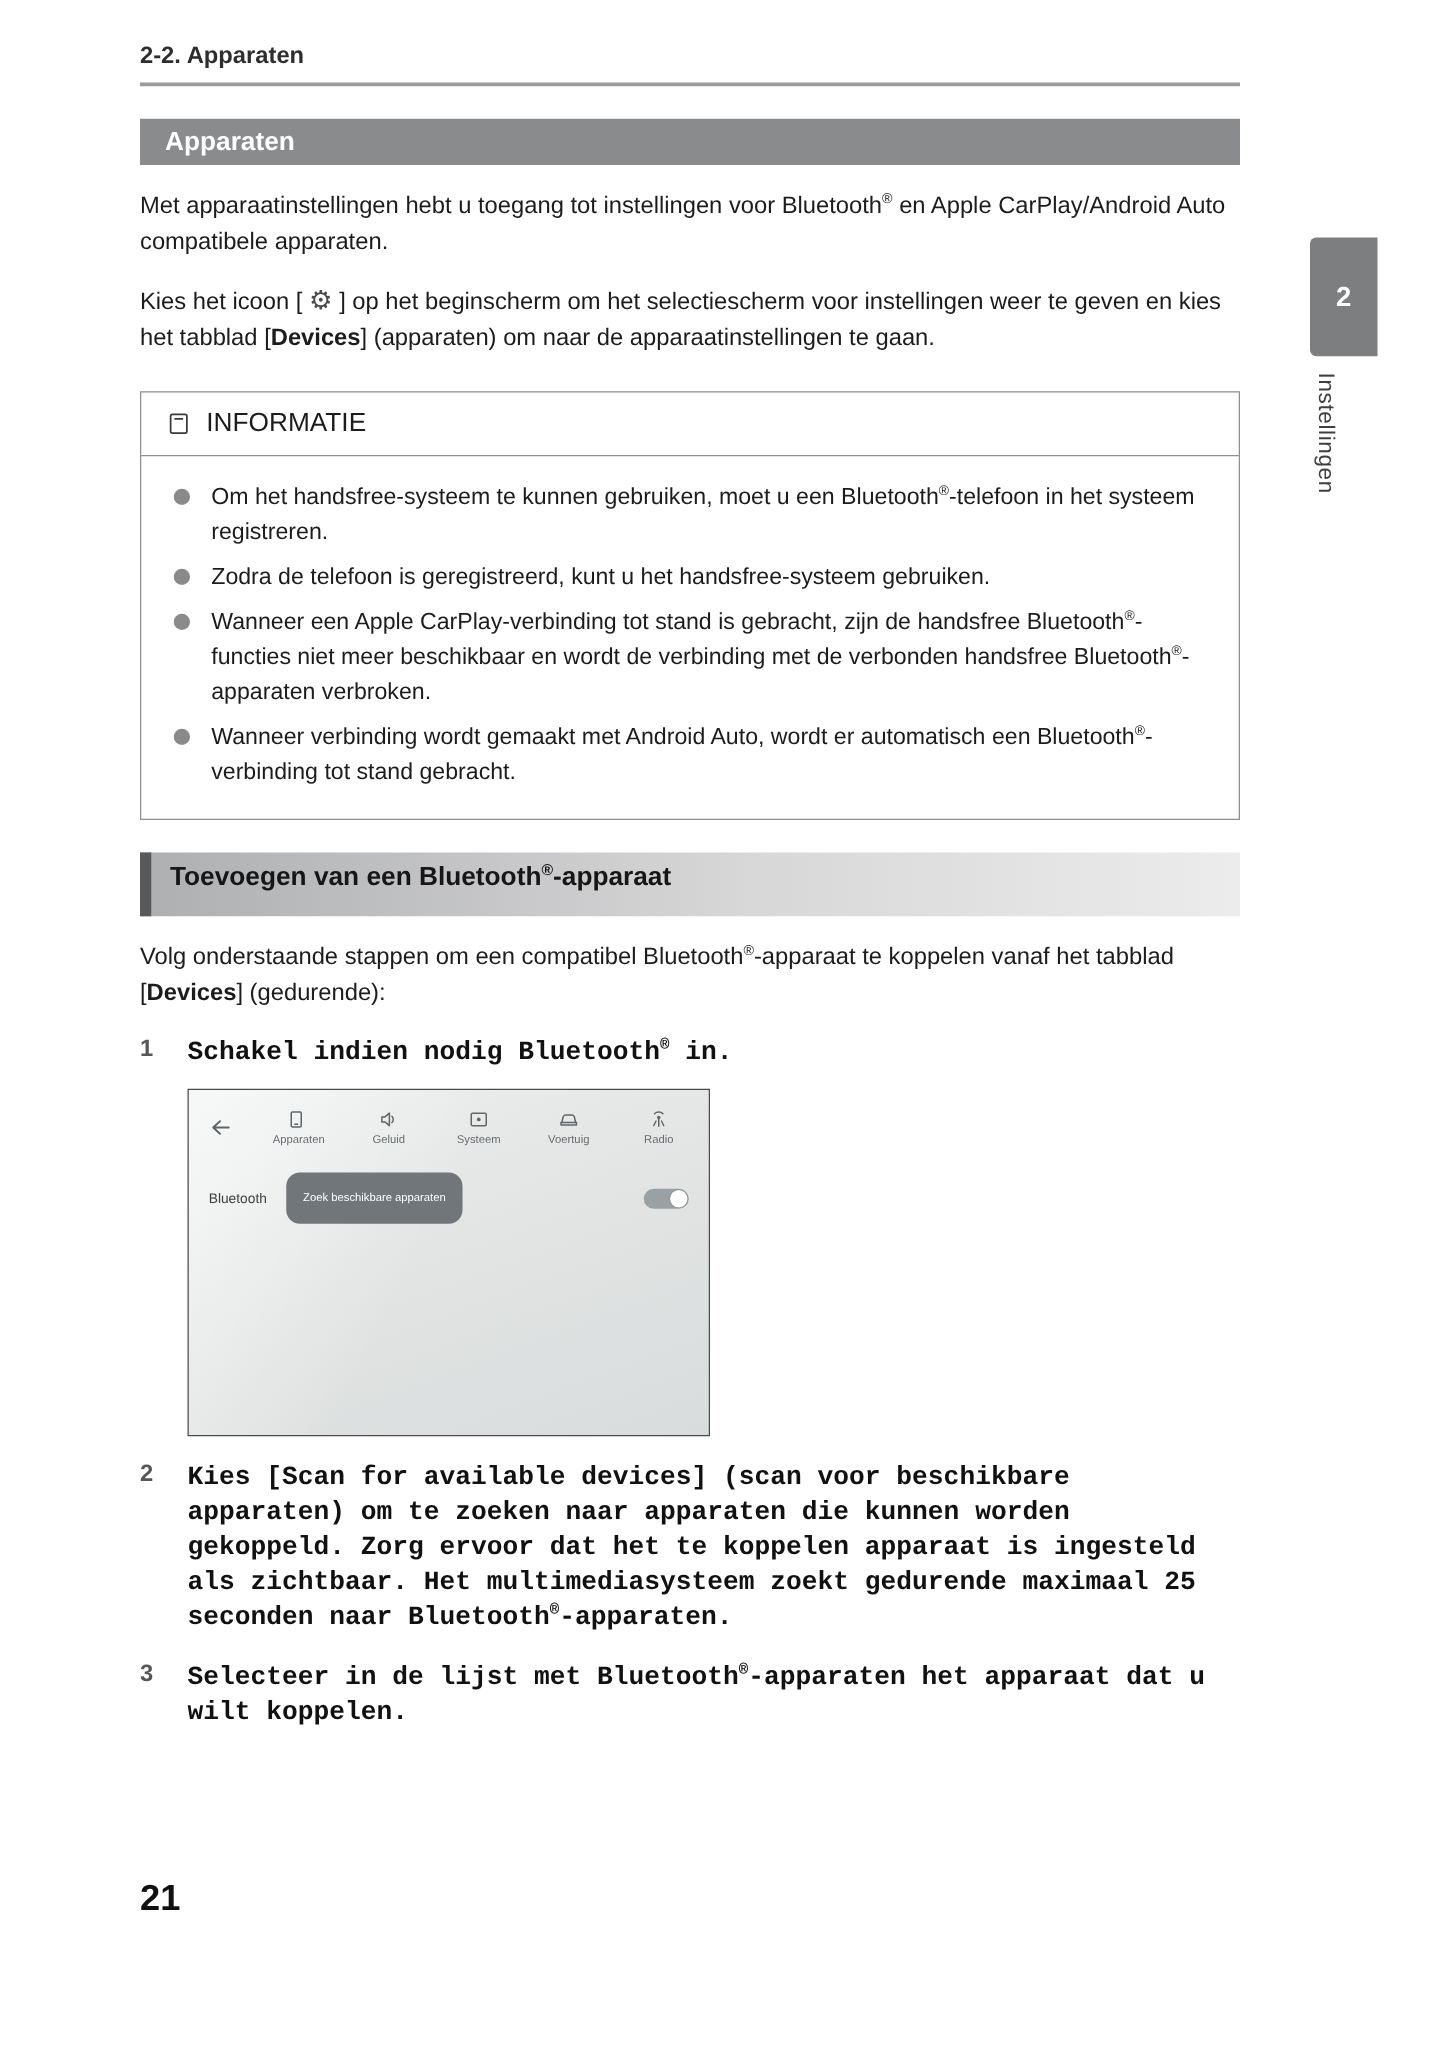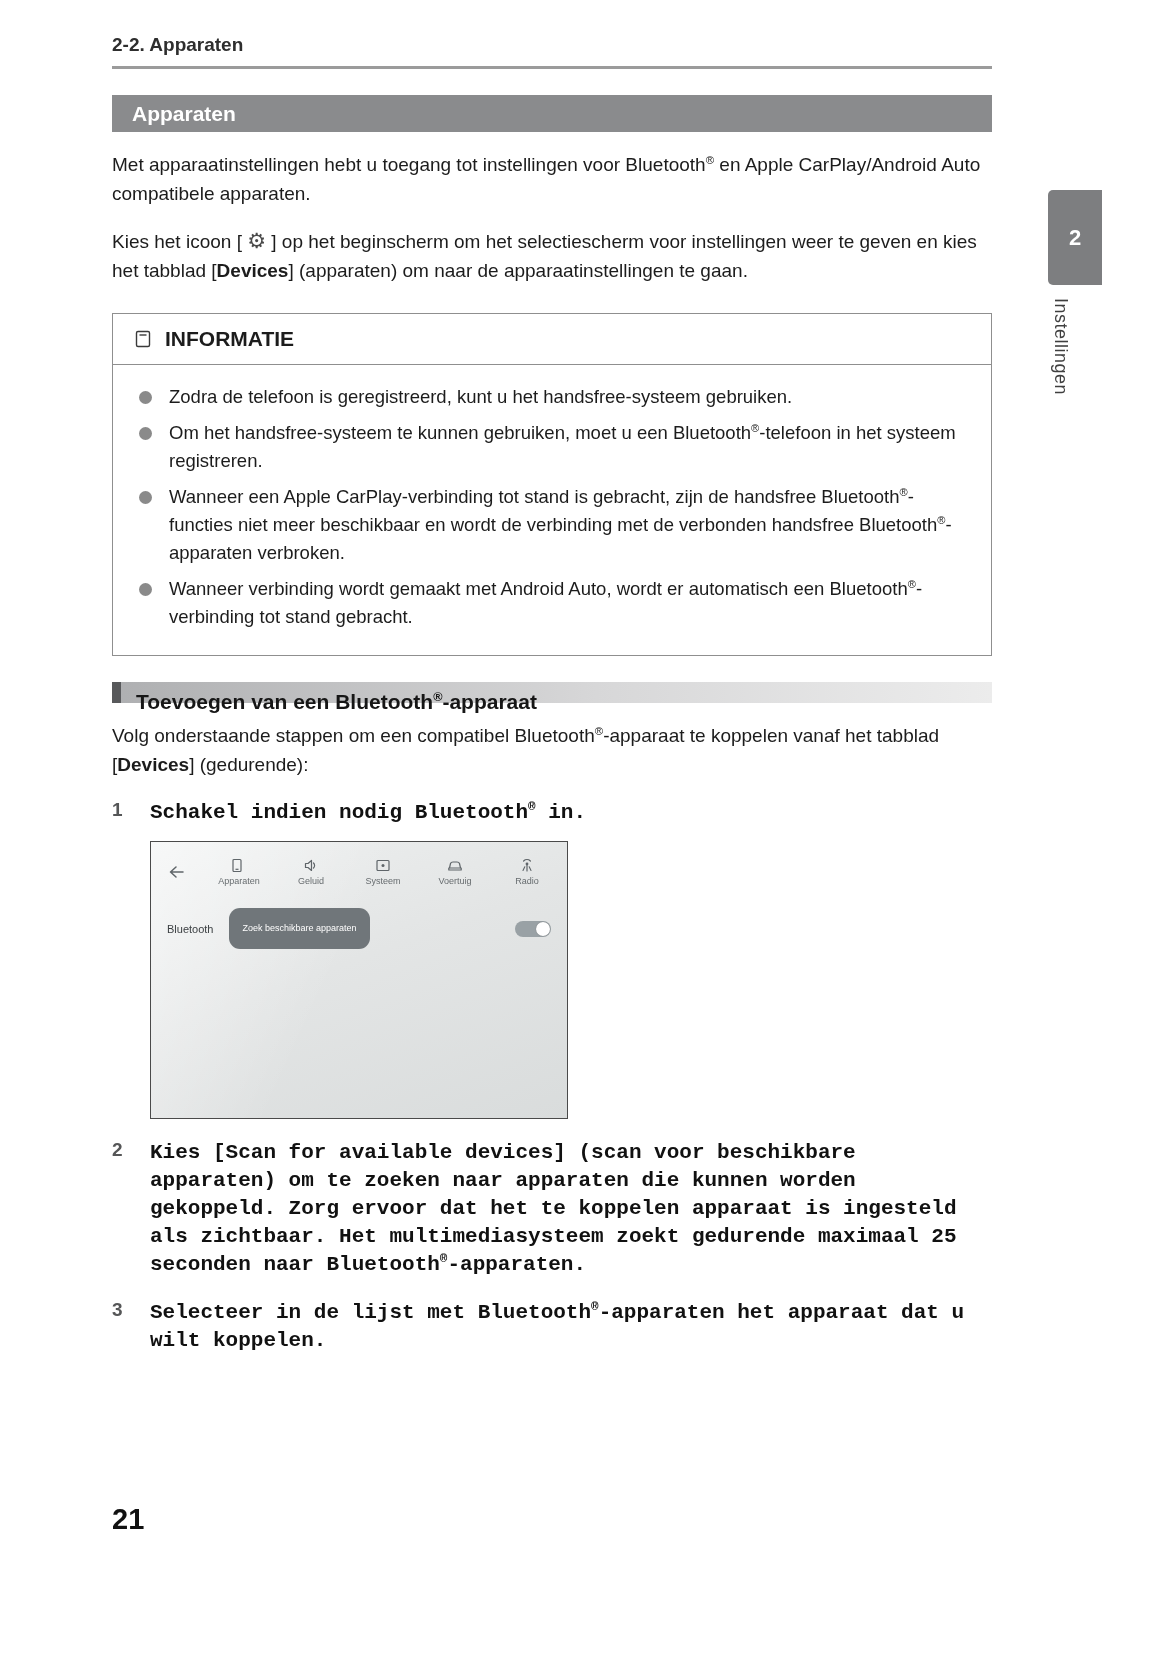--- a/index.html
+++ b/index.html
@@ -23,36 +23,36 @@
   }
 
   p.body-text { margin-top: 18px; font-size: 19px; line-height: 29px; color: #1c1c1c; }
   sup { font-size: 60%; vertical-align: super; line-height: 0; }
   b { font-weight: bold; }
   .gear-glyph { color: #4a4a4a; font-size: 21px; }
 
   .info-box { margin-top: 28px; border: 1px solid #8f8f8f; }
   .info-title-row { display: flex; align-items: center; gap: 12px; padding: 13px 20px; }
   .info-title-row .book-ic { width: 20px; height: 20px; display: inline-block; }
-  .info-title { font-size: 21px; font-weight: bold; color: #1c1c1c; }
+  .info-title { font-size: 21px; font-weight: normal; color: #1c1c1c; }
   .info-divider { height: 1px; background: #8f8f8f; }
   .info-list { list-style: none; padding: 18px 20px 24px 20px; }
   .info-list li {
     position: relative; padding-left: 36px;
     font-size: 18.5px; line-height: 28px; margin-top: 8px;
   }
   .info-list li:first-child { margin-top: 0; }
   .info-list li::before {
     content: ""; position: absolute; left: 6px; top: 8px;
     width: 13px; height: 13px; border-radius: 50%;
     background: #8a8a8a;
   }
 
   .section-header {
-    margin-top: 26px; position: relative; height: 21px;
+    margin-top: 26px; position: relative; height: 51px;
     background: linear-gradient(to right, #aeafb1 0%, #d7d7d8 55%, #ececec 100%);
     padding-left: 24px; line-height: 39px;
     font-size: 21px; font-weight: bold; color: #161616;
   }
   .section-header::before {
     content: ""; position: absolute; left: 0; top: 0; bottom: 0;
     width: 9px; background: #58595b;
   }
 
   .step { display: flex; margin-top: 20px; }
@@ -116,22 +116,22 @@
       <span class="book-ic">
         <svg width="20" height="20" viewBox="0 0 20 20">
           <rect x="3.5" y="2.5" width="13" height="15" rx="1.5" fill="none" stroke="#3a3a3a" stroke-width="1.4"></rect>
           <line x1="6.5" y1="6" x2="13.5" y2="6" stroke="#3a3a3a" stroke-width="1.4"></line>
         </svg>
       </span>
       <span class="info-title">INFORMATIE</span>
     </div>
     <div class="info-divider"></div>
     <ul class="info-list">
+      <li><span>Om het handsfree-systeem te kunnen gebruiken, moet u een Bluetooth</span><sup>®</sup><span>-telefoon in het systeem registreren.</span></li>
       <li><span>Zodra de telefoon is geregistreerd, kunt u het handsfree-systeem gebruiken.</span></li>
-      <li><span>Om het handsfree-systeem te kunnen gebruiken, moet u een Bluetooth</span><sup>®</sup><span>-telefoon in het systeem registreren.</span></li>
       <li><span>Wanneer een Apple CarPlay-verbinding tot stand is gebracht, zijn de handsfree Bluetooth</span><sup>®</sup><span>-functies niet meer beschikbaar en wordt de verbinding met de verbonden handsfree Bluetooth</span><sup>®</sup><span>-apparaten verbroken.</span></li>
       <li><span>Wanneer verbinding wordt gemaakt met Android Auto, wordt er automatisch een Bluetooth</span><sup>®</sup><span>-verbinding tot stand gebracht.</span></li>
     </ul>
   </div>
 
   <div class="section-header"><span>Toevoegen van een Bluetooth</span><sup>®</sup><span>-apparaat</span></div>
 
   <p class="body-text"><span>Volg onderstaande stappen om een compatibel Bluetooth</span><sup>®</sup><span>-apparaat te koppelen vanaf het tabblad [</span><b>Devices</b><span>] (gedurende):</span></p>
 
   <div class="step">

